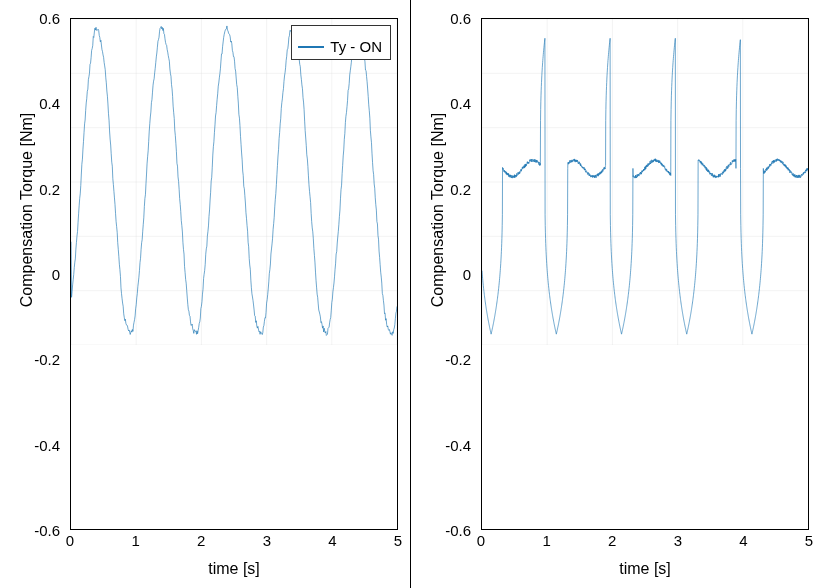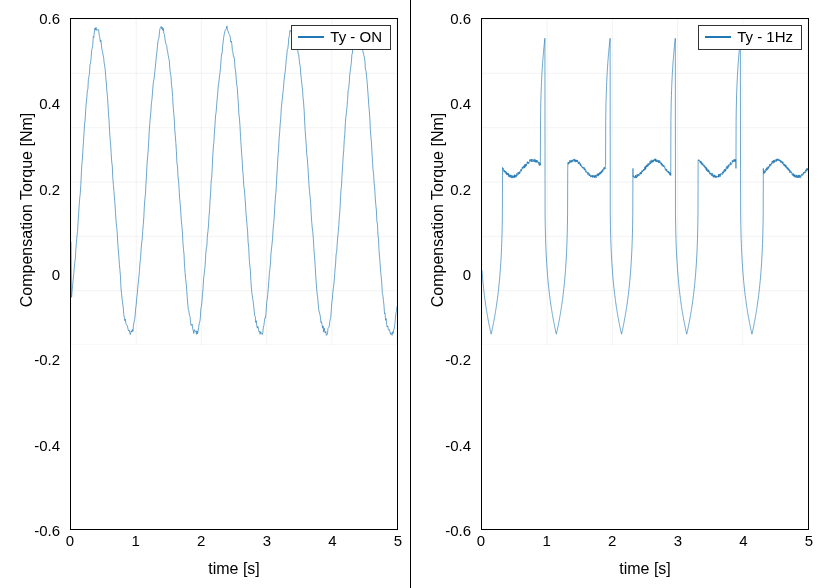--- a/index.html
+++ b/index.html
@@ -76,21 +76,21 @@
     transform: translateY(50%);
     font-size: 15px;
     text-align: right;
     width: 60px;
     margin-top: 44px;
   }
   .legend {
     position: absolute;
     background: #fff;
     border: 1px solid #333;
-    padding: 2px 8px 4px 6px;
+    padding: 12px 8px 4px 6px;
     font-size: 15px;
     display: flex;
     align-items: center;
     gap: 6px;
   }
   .legend-swatch {
     width: 26px;
     height: 2px;
     background: #1f77b4;
     display: inline-block;
@@ -159,24 +159,20 @@
             <line y1="1000" y2="1000" x1="0" x2="1000"></line>
             <line y1="833.3333333333334" y2="833.3333333333334" x1="0" x2="1000"></line>
             <line y1="666.6666666666667" y2="666.6666666666667" x1="0" x2="1000"></line>
             <line y1="500" y2="500" x1="0" x2="1000"></line>
             <line y1="333.33333333333326" y2="333.33333333333326" x1="0" x2="1000"></line>
             <line y1="166.66666666666663" y2="166.66666666666663" x1="0" x2="1000"></line>
             <line y1="0" y2="0" x1="0" x2="1000"></line>
           </g>
         <path id="series-right" class="series" d="M0.0 772.0 L0.5 778.6 L1.0 784.8 L1.5 790.8 L2.0 796.6 L2.5 802.1 L3.0 807.4 L3.5 812.6 L4.0 817.5 L4.5 822.4 L5.0 827.0 L5.5 831.6 L6.0 836.0 L6.5 840.3 L7.0 844.5 L7.5 848.6 L8.0 852.6 L8.5 856.5 L9.0 860.3 L9.5 864.0 L10.0 867.7 L10.5 871.2 L11.0 874.7 L11.5 878.2 L12.0 881.5 L12.5 884.9 L13.0 888.1 L13.5 891.3 L14.0 894.4 L14.5 897.5 L15.0 900.6 L15.5 903.6 L16.0 906.5 L16.5 909.4 L17.0 912.3 L17.5 915.1 L18.0 917.9 L18.5 920.6 L19.0 923.3 L19.5 926.0 L20.0 928.6 L20.5 931.2 L21.0 933.8 L21.5 936.3 L22.0 938.8 L22.5 941.3 L23.0 943.7 L23.5 946.1 L24.0 948.5 L24.5 950.9 L25.0 953.2 L25.5 955.5 L26.0 957.8 L26.5 960.0 L27.0 962.3 L27.5 964.5 L28.0 966.7 L28.5 964.5 L29.0 962.3 L29.5 960.0 L30.0 957.8 L30.5 955.5 L31.0 953.2 L31.5 950.9 L32.0 948.5 L32.5 946.1 L33.0 943.7 L33.5 941.3 L34.0 938.8 L34.5 936.3 L35.0 933.8 L35.5 931.2 L36.0 928.6 L36.5 926.0 L37.0 923.3 L37.5 920.6 L38.0 917.9 L38.5 915.1 L39.0 912.3 L39.5 909.4 L40.0 906.5 L40.5 903.6 L41.0 900.6 L41.5 897.5 L42.0 894.4 L42.5 891.3 L43.0 888.1 L43.5 884.9 L44.0 881.5 L44.5 878.2 L45.0 874.7 L45.5 871.2 L46.0 867.7 L46.5 864.0 L47.0 860.3 L47.5 856.5 L48.0 852.6 L48.5 848.6 L49.0 844.5 L49.5 840.3 L50.0 836.0 L50.5 831.6 L51.0 827.0 L51.5 822.4 L52.0 817.5 L52.5 812.6 L53.0 807.4 L53.5 802.1 L54.0 796.6 L54.5 790.8 L55.0 784.8 L55.5 778.6 L56.0 772.0 L56.5 765.1 L57.0 757.8 L57.5 750.1 L58.0 741.9 L58.5 733.1 L59.0 723.5 L59.5 713.1 L60.0 701.6 L60.5 688.6 L61.0 673.7 L61.5 655.9 L62.0 633.3 L62.5 600.4 L63.0 455.1 L63.5 460.0 L64.0 461.8 L64.5 458.4 L65.0 457.5 L65.5 458.3 L66.0 465.9 L66.5 465.9 L67.0 465.5 L67.5 469.1 L68.0 468.8 L68.5 464.1 L69.0 463.2 L69.5 469.6 L70.0 467.0 L70.5 470.3 L71.0 471.8 L71.5 468.2 L72.0 468.4 L72.5 466.2 L73.0 466.8 L73.5 474.0 L74.0 470.2 L74.5 476.3 L75.0 469.8 L75.5 475.2 L76.0 475.9 L76.5 472.6 L77.0 478.9 L77.5 472.0 L78.0 477.3 L78.5 478.6 L79.0 475.7 L79.5 477.5 L80.0 477.0 L80.5 473.7 L81.0 478.9 L81.5 473.9 L82.0 483.4 L82.5 478.6 L83.0 478.3 L83.5 483.5 L84.0 479.3 L84.5 478.0 L85.0 480.1 L85.5 485.7 L86.0 477.5 L86.5 481.9 L87.0 482.6 L87.5 478.9 L88.0 479.7 L88.5 485.9 L89.0 478.6 L89.5 484.5 L90.0 486.9 L90.5 485.8 L91.0 487.5 L91.5 480.5 L92.0 480.6 L92.5 482.5 L93.0 488.2 L93.5 484.3 L94.0 480.2 L94.5 483.9 L95.0 486.5 L95.5 486.0 L96.0 486.6 L96.5 482.1 L97.0 482.2 L97.5 484.8 L98.0 481.2 L98.5 486.4 L99.0 478.9 L99.5 486.2 L100.0 477.2 L100.5 485.5 L101.0 484.1 L101.5 485.6 L102.0 479.3 L102.5 481.6 L103.0 478.9 L103.5 485.1 L104.0 484.5 L104.5 484.8 L105.0 483.2 L105.5 479.2 L106.0 483.1 L106.5 473.5 L107.0 479.9 L107.5 481.1 L108.0 480.1 L108.5 478.5 L109.0 476.7 L109.5 475.8 L110.0 470.6 L110.5 472.9 L111.0 473.5 L111.5 477.4 L112.0 475.7 L112.5 470.1 L113.0 470.0 L113.5 472.0 L114.0 475.6 L114.5 468.7 L115.0 467.9 L115.5 474.2 L116.0 473.1 L116.5 470.5 L117.0 470.9 L117.5 469.9 L118.0 465.6 L118.5 465.8 L119.0 462.2 L119.5 464.8 L120.0 460.9 L120.5 463.9 L121.0 467.0 L121.5 461.3 L122.0 462.0 L122.5 461.2 L123.0 458.1 L123.5 455.3 L124.0 458.4 L124.5 457.1 L125.0 454.5 L125.5 459.4 L126.0 452.9 L126.5 456.5 L127.0 452.1 L127.5 450.6 L128.0 450.2 L128.5 450.3 L129.0 452.9 L129.5 457.4 L130.0 450.1 L130.5 455.7 L131.0 449.9 L131.5 455.0 L132.0 445.2 L132.5 454.0 L133.0 445.1 L133.5 444.6 L134.0 452.0 L134.5 447.5 L135.0 450.2 L135.5 445.6 L136.0 449.7 L136.5 446.3 L137.0 447.0 L137.5 444.4 L138.0 440.3 L138.5 439.9 L139.0 437.9 L139.5 443.1 L140.0 438.0 L140.5 440.3 L141.0 440.2 L141.5 443.6 L142.0 438.7 L142.5 438.8 L143.0 442.7 L143.5 440.6 L144.0 442.8 L144.5 440.9 L145.0 439.1 L145.5 438.8 L146.0 436.3 L146.5 431.4 L147.0 435.7 L147.5 434.9 L148.0 431.4 L148.5 430.9 L149.0 430.7 L149.5 434.2 L150.0 432.1 L150.5 438.5 L151.0 437.7 L151.5 434.3 L152.0 429.6 L152.5 432.3 L153.0 438.5 L153.5 436.7 L154.0 431.0 L154.5 430.6 L155.0 431.1 L155.5 430.4 L156.0 434.2 L156.5 437.9 L157.0 436.2 L157.5 431.7 L158.0 431.5 L158.5 434.0 L159.0 432.4 L159.5 436.4 L160.0 435.9 L160.5 438.8 L161.0 430.3 L161.5 429.8 L162.0 438.4 L162.5 435.6 L163.0 436.4 L163.5 432.3 L164.0 431.4 L164.5 439.3 L165.0 438.6 L165.5 439.9 L166.0 434.5 L166.5 438.4 L167.0 436.8 L167.5 432.4 L168.0 440.1 L168.5 436.1 L169.0 433.4 L169.5 434.0 L170.0 437.6 L170.5 437.6 L171.0 439.1 L171.5 437.0 L172.0 439.4 L172.5 440.7 L173.0 438.8 L173.5 442.0 L174.0 446.6 L174.5 445.3 L175.0 438.7 L175.5 440.5 L176.0 439.7 L176.5 443.6 L177.0 449.3 L177.5 444.7 L178.0 449.1 L178.5 442.5 L179.0 446.6 L179.5 311.4 L180.0 277.5 L180.5 254.1 L181.0 235.7 L181.5 220.3 L182.0 206.9 L182.5 195.0 L183.0 184.2 L183.5 174.4 L184.0 165.2 L184.5 156.7 L185.0 148.8 L185.5 141.2 L186.0 134.1 L186.5 127.3 L187.0 120.9 L187.5 114.7 L188.0 108.7 L188.5 103.0 L189.0 97.5 L189.5 92.2 L190.0 87.0 L190.5 82.0 L191.0 77.2 L191.5 72.5 L192.0 67.9 L192.5 63.5 L193.0 59.2 L193.5 600.4 L194.0 633.3 L194.5 655.9 L195.0 673.7 L195.5 688.6 L196.0 701.6 L196.5 713.1 L197.0 723.5 L197.5 733.1 L198.0 741.9 L198.5 750.1 L199.0 757.8 L199.5 765.1 L200.0 772.0 L200.5 778.6 L201.0 784.8 L201.5 790.8 L202.0 796.6 L202.5 802.1 L203.0 807.4 L203.5 812.6 L204.0 817.5 L204.5 822.4 L205.0 827.0 L205.5 831.6 L206.0 836.0 L206.5 840.3 L207.0 844.5 L207.5 848.6 L208.0 852.6 L208.5 856.5 L209.0 860.3 L209.5 864.0 L210.0 867.7 L210.5 871.2 L211.0 874.7 L211.5 878.2 L212.0 881.5 L212.5 884.9 L213.0 888.1 L213.5 891.3 L214.0 894.4 L214.5 897.5 L215.0 900.6 L215.5 903.6 L216.0 906.5 L216.5 909.4 L217.0 912.3 L217.5 915.1 L218.0 917.9 L218.5 920.6 L219.0 923.3 L219.5 926.0 L220.0 928.6 L220.5 931.2 L221.0 933.8 L221.5 936.3 L222.0 938.8 L222.5 941.3 L223.0 943.7 L223.5 946.1 L224.0 948.5 L224.5 950.9 L225.0 953.2 L225.5 955.5 L226.0 957.8 L226.5 960.0 L227.0 962.3 L227.5 964.5 L228.0 966.7 L228.5 964.5 L229.0 962.3 L229.5 960.0 L230.0 957.8 L230.5 955.5 L231.0 953.2 L231.5 950.9 L232.0 948.5 L232.5 946.1 L233.0 943.7 L233.5 941.3 L234.0 938.8 L234.5 936.3 L235.0 933.8 L235.5 931.2 L236.0 928.6 L236.5 926.0 L237.0 923.3 L237.5 920.6 L238.0 917.9 L238.5 915.1 L239.0 912.3 L239.5 909.4 L240.0 906.5 L240.5 903.6 L241.0 900.6 L241.5 897.5 L242.0 894.4 L242.5 891.3 L243.0 888.1 L243.5 884.9 L244.0 881.5 L244.5 878.2 L245.0 874.7 L245.5 871.2 L246.0 867.7 L246.5 864.0 L247.0 860.3 L247.5 856.5 L248.0 852.6 L248.5 848.6 L249.0 844.5 L249.5 840.3 L250.0 836.0 L250.5 831.6 L251.0 827.0 L251.5 822.4 L252.0 817.5 L252.5 812.6 L253.0 807.4 L253.5 802.1 L254.0 796.6 L254.5 790.8 L255.0 784.8 L255.5 778.6 L256.0 772.0 L256.5 765.1 L257.0 757.8 L257.5 750.1 L258.0 741.9 L258.5 733.1 L259.0 723.5 L259.5 713.1 L260.0 701.6 L260.5 688.6 L261.0 673.7 L261.5 655.9 L262.0 633.3 L262.5 600.4 L263.0 458.3 L263.5 440.3 L264.0 439.8 L264.5 442.6 L265.0 445.5 L265.5 439.6 L266.0 440.8 L266.5 443.6 L267.0 439.6 L267.5 442.6 L268.0 441.0 L268.5 434.9 L269.0 433.7 L269.5 439.6 L270.0 440.6 L270.5 439.7 L271.0 440.9 L271.5 434.1 L272.0 435.1 L272.5 434.0 L273.0 437.1 L273.5 434.7 L274.0 439.6 L274.5 434.9 L275.0 434.0 L275.5 435.9 L276.0 439.1 L276.5 431.7 L277.0 434.9 L277.5 437.3 L278.0 434.9 L278.5 433.6 L279.0 435.2 L279.5 436.7 L280.0 435.0 L280.5 434.6 L281.0 431.0 L281.5 429.6 L282.0 431.7 L282.5 433.9 L283.0 435.3 L283.5 429.1 L284.0 437.4 L284.5 437.1 L285.0 431.1 L285.5 433.4 L286.0 432.2 L286.5 439.1 L287.0 437.0 L287.5 432.9 L288.0 436.7 L288.5 432.2 L289.0 434.1 L289.5 432.3 L290.0 438.2 L290.5 435.9 L291.0 437.9 L291.5 432.4 L292.0 433.8 L292.5 435.4 L293.0 433.2 L293.5 439.3 L294.0 437.1 L294.5 439.3 L295.0 443.5 L295.5 442.9 L296.0 444.5 L296.5 441.2 L297.0 438.4 L297.5 439.6 L298.0 443.6 L298.5 437.9 L299.0 439.8 L299.5 440.1 L300.0 446.1 L300.5 445.3 L301.0 443.6 L301.5 443.9 L302.0 450.7 L302.5 443.7 L303.0 447.7 L303.5 449.6 L304.0 447.4 L304.5 450.6 L305.0 452.9 L305.5 454.3 L306.0 452.1 L306.5 451.7 L307.0 452.7 L307.5 455.4 L308.0 456.7 L308.5 453.5 L309.0 457.7 L309.5 456.4 L310.0 456.3 L310.5 457.0 L311.0 457.4 L311.5 455.2 L312.0 458.6 L312.5 460.9 L313.0 456.7 L313.5 455.0 L314.0 457.5 L314.5 463.8 L315.0 461.0 L315.5 463.0 L316.0 459.2 L316.5 462.0 L317.0 460.9 L317.5 469.2 L318.0 468.3 L318.5 470.1 L319.0 470.3 L319.5 467.3 L320.0 466.1 L320.5 465.2 L321.0 465.8 L321.5 470.5 L322.0 469.8 L322.5 470.5 L323.0 469.8 L323.5 475.9 L324.0 475.0 L324.5 477.0 L325.0 476.5 L325.5 471.0 L326.0 474.2 L326.5 471.5 L327.0 473.2 L327.5 475.3 L328.0 478.4 L328.5 480.8 L329.0 474.1 L329.5 479.5 L330.0 479.1 L330.5 480.9 L331.0 478.6 L331.5 479.9 L332.0 477.5 L332.5 480.8 L333.0 480.7 L333.5 484.9 L334.0 485.3 L334.5 481.1 L335.0 484.1 L335.5 480.8 L336.0 481.2 L336.5 482.7 L337.0 479.9 L337.5 480.7 L338.0 483.3 L338.5 479.3 L339.0 482.6 L339.5 486.3 L340.0 482.0 L340.5 485.5 L341.0 482.4 L341.5 479.1 L342.0 482.9 L342.5 484.6 L343.0 482.0 L343.5 482.3 L344.0 484.3 L344.5 483.2 L345.0 482.2 L345.5 486.8 L346.0 479.6 L346.5 487.7 L347.0 479.3 L347.5 479.3 L348.0 483.8 L348.5 480.5 L349.0 478.3 L349.5 482.5 L350.0 483.4 L350.5 486.9 L351.0 485.9 L351.5 482.1 L352.0 477.8 L352.5 479.6 L353.0 476.7 L353.5 476.1 L354.0 475.9 L354.5 478.8 L355.0 474.9 L355.5 482.0 L356.0 474.3 L356.5 482.1 L357.0 474.9 L357.5 474.5 L358.0 476.5 L358.5 473.3 L359.0 474.0 L359.5 478.8 L360.0 476.6 L360.5 471.7 L361.0 473.0 L361.5 475.2 L362.0 469.1 L362.5 471.7 L363.0 476.1 L363.5 475.3 L364.0 469.8 L364.5 471.4 L365.0 473.5 L365.5 466.9 L366.0 471.3 L366.5 472.6 L367.0 465.1 L367.5 465.5 L368.0 470.9 L368.5 468.0 L369.0 467.7 L369.5 461.2 L370.0 467.0 L370.5 465.9 L371.0 467.4 L371.5 466.7 L372.0 465.5 L372.5 459.7 L373.0 458.6 L373.5 461.4 L374.0 458.5 L374.5 455.3 L375.0 458.4 L375.5 454.7 L376.0 460.6 L376.5 460.9 L377.0 460.2 L377.5 457.0 L378.0 459.1 L378.5 449.7 L379.0 449.3 L379.5 311.4 L380.0 277.5 L380.5 254.1 L381.0 235.7 L381.5 220.3 L382.0 206.9 L382.5 195.0 L383.0 184.2 L383.5 174.4 L384.0 165.2 L384.5 156.7 L385.0 148.8 L385.5 141.2 L386.0 134.1 L386.5 127.3 L387.0 120.9 L387.5 114.7 L388.0 108.7 L388.5 103.0 L389.0 97.5 L389.5 92.2 L390.0 87.0 L390.5 82.0 L391.0 77.2 L391.5 72.5 L392.0 67.9 L392.5 63.5 L393.0 59.2 L393.5 600.4 L394.0 633.3 L394.5 655.9 L395.0 673.7 L395.5 688.6 L396.0 701.6 L396.5 713.1 L397.0 723.5 L397.5 733.1 L398.0 741.9 L398.5 750.1 L399.0 757.8 L399.5 765.1 L400.0 772.0 L400.5 778.6 L401.0 784.8 L401.5 790.8 L402.0 796.6 L402.5 802.1 L403.0 807.4 L403.5 812.6 L404.0 817.5 L404.5 822.4 L405.0 827.0 L405.5 831.6 L406.0 836.0 L406.5 840.3 L407.0 844.5 L407.5 848.6 L408.0 852.6 L408.5 856.5 L409.0 860.3 L409.5 864.0 L410.0 867.7 L410.5 871.2 L411.0 874.7 L411.5 878.2 L412.0 881.5 L412.5 884.9 L413.0 888.1 L413.5 891.3 L414.0 894.4 L414.5 897.5 L415.0 900.6 L415.5 903.6 L416.0 906.5 L416.5 909.4 L417.0 912.3 L417.5 915.1 L418.0 917.9 L418.5 920.6 L419.0 923.3 L419.5 926.0 L420.0 928.6 L420.5 931.2 L421.0 933.8 L421.5 936.3 L422.0 938.8 L422.5 941.3 L423.0 943.7 L423.5 946.1 L424.0 948.5 L424.5 950.9 L425.0 953.2 L425.5 955.5 L426.0 957.8 L426.5 960.0 L427.0 962.3 L427.5 964.5 L428.0 966.7 L428.5 964.5 L429.0 962.3 L429.5 960.0 L430.0 957.8 L430.5 955.5 L431.0 953.2 L431.5 950.9 L432.0 948.5 L432.5 946.1 L433.0 943.7 L433.5 941.3 L434.0 938.8 L434.5 936.3 L435.0 933.8 L435.5 931.2 L436.0 928.6 L436.5 926.0 L437.0 923.3 L437.5 920.6 L438.0 917.9 L438.5 915.1 L439.0 912.3 L439.5 909.4 L440.0 906.5 L440.5 903.6 L441.0 900.6 L441.5 897.5 L442.0 894.4 L442.5 891.3 L443.0 888.1 L443.5 884.9 L444.0 881.5 L444.5 878.2 L445.0 874.7 L445.5 871.2 L446.0 867.7 L446.5 864.0 L447.0 860.3 L447.5 856.5 L448.0 852.6 L448.5 848.6 L449.0 844.5 L449.5 840.3 L450.0 836.0 L450.5 831.6 L451.0 827.0 L451.5 822.4 L452.0 817.5 L452.5 812.6 L453.0 807.4 L453.5 802.1 L454.0 796.6 L454.5 790.8 L455.0 784.8 L455.5 778.6 L456.0 772.0 L456.5 765.1 L457.0 757.8 L457.5 750.1 L458.0 741.9 L458.5 733.1 L459.0 723.5 L459.5 713.1 L460.0 701.6 L460.5 688.6 L461.0 673.7 L461.5 655.9 L462.0 633.3 L462.5 600.4 L463.0 458.3 L463.5 484.1 L464.0 480.6 L464.5 481.4 L465.0 481.0 L465.5 483.6 L466.0 486.8 L466.5 486.9 L467.0 486.5 L467.5 486.7 L468.0 484.7 L468.5 482.6 L469.0 487.6 L469.5 488.2 L470.0 487.6 L470.5 486.7 L471.0 479.4 L471.5 486.2 L472.0 479.3 L472.5 487.8 L473.0 484.2 L473.5 487.3 L474.0 486.2 L474.5 485.0 L475.0 479.8 L475.5 477.0 L476.0 481.0 L476.5 485.0 L477.0 479.5 L477.5 480.7 L478.0 478.0 L478.5 475.5 L479.0 481.7 L479.5 480.0 L480.0 477.4 L480.5 475.6 L481.0 475.7 L481.5 481.9 L482.0 476.5 L482.5 475.0 L483.0 474.1 L483.5 474.1 L484.0 473.5 L484.5 476.9 L485.0 471.2 L485.5 473.5 L486.0 473.1 L486.5 469.8 L487.0 473.2 L487.5 469.5 L488.0 476.5 L488.5 472.6 L489.0 475.5 L489.5 470.6 L490.0 465.7 L490.5 467.8 L491.0 465.5 L491.5 466.9 L492.0 470.1 L492.5 467.3 L493.0 468.6 L493.5 463.5 L494.0 465.0 L494.5 464.3 L495.0 462.9 L495.5 466.3 L496.0 460.2 L496.5 463.9 L497.0 460.4 L497.5 461.8 L498.0 459.4 L498.5 459.6 L499.0 464.0 L499.5 454.0 L500.0 460.8 L500.5 452.8 L501.0 457.4 L501.5 460.9 L502.0 451.7 L502.5 457.9 L503.0 459.2 L503.5 454.8 L504.0 448.5 L504.5 453.7 L505.0 449.1 L505.5 451.4 L506.0 453.7 L506.5 453.2 L507.0 446.1 L507.5 451.9 L508.0 452.3 L508.5 452.9 L509.0 445.0 L509.5 442.6 L510.0 446.2 L510.5 450.0 L511.0 445.4 L511.5 444.4 L512.0 447.0 L512.5 443.9 L513.0 442.6 L513.5 446.3 L514.0 446.3 L514.5 440.0 L515.0 437.0 L515.5 436.3 L516.0 444.4 L516.5 441.4 L517.0 444.5 L517.5 439.3 L518.0 434.1 L518.5 437.8 L519.0 439.7 L519.5 442.1 L520.0 438.1 L520.5 432.1 L521.0 432.2 L521.5 432.3 L522.0 440.7 L522.5 434.6 L523.0 435.2 L523.5 438.2 L524.0 436.5 L524.5 438.2 L525.0 432.7 L525.5 439.0 L526.0 433.7 L526.5 433.3 L527.0 434.8 L527.5 431.0 L528.0 431.3 L528.5 434.8 L529.0 429.2 L529.5 430.9 L530.0 433.1 L530.5 434.2 L531.0 433.3 L531.5 436.4 L532.0 428.4 L532.5 435.8 L533.0 429.5 L533.5 437.4 L534.0 436.1 L534.5 434.2 L535.0 438.1 L535.5 433.6 L536.0 431.5 L536.5 436.2 L537.0 438.8 L537.5 437.5 L538.0 435.2 L538.5 433.8 L539.0 437.2 L539.5 436.2 L540.0 438.3 L540.5 432.4 L541.0 437.0 L541.5 439.5 L542.0 441.8 L542.5 434.5 L543.0 439.4 L543.5 437.9 L544.0 440.5 L544.5 435.5 L545.0 434.1 L545.5 440.5 L546.0 441.4 L546.5 438.5 L547.0 437.7 L547.5 441.6 L548.0 445.4 L548.5 444.9 L549.0 442.4 L549.5 442.1 L550.0 441.1 L550.5 447.0 L551.0 441.7 L551.5 447.1 L552.0 450.2 L552.5 444.5 L553.0 446.3 L553.5 445.2 L554.0 449.4 L554.5 451.7 L555.0 448.3 L555.5 451.6 L556.0 451.1 L556.5 452.5 L557.0 453.3 L557.5 447.6 L558.0 452.8 L558.5 453.6 L559.0 453.9 L559.5 455.1 L560.0 452.9 L560.5 452.0 L561.0 459.3 L561.5 461.0 L562.0 462.0 L562.5 462.3 L563.0 458.8 L563.5 461.7 L564.0 463.7 L564.5 462.5 L565.0 466.5 L565.5 465.4 L566.0 459.8 L566.5 460.9 L567.0 466.3 L567.5 467.2 L568.0 469.1 L568.5 465.3 L569.0 466.3 L569.5 467.1 L570.0 468.3 L570.5 470.3 L571.0 466.6 L571.5 468.7 L572.0 472.0 L572.5 467.0 L573.0 473.3 L573.5 472.3 L574.0 469.9 L574.5 473.3 L575.0 470.7 L575.5 471.3 L576.0 479.0 L576.5 472.2 L577.0 471.5 L577.5 477.4 L578.0 477.1 L578.5 472.1 L579.0 480.5 L579.5 311.4 L580.0 277.5 L580.5 254.1 L581.0 235.7 L581.5 220.3 L582.0 206.9 L582.5 195.0 L583.0 184.2 L583.5 174.4 L584.0 165.2 L584.5 156.7 L585.0 148.8 L585.5 141.2 L586.0 134.1 L586.5 127.3 L587.0 120.9 L587.5 114.7 L588.0 108.7 L588.5 103.0 L589.0 97.5 L589.5 92.2 L590.0 87.0 L590.5 82.0 L591.0 77.2 L591.5 72.5 L592.0 67.9 L592.5 63.5 L593.0 59.2 L593.5 600.4 L594.0 633.3 L594.5 655.9 L595.0 673.7 L595.5 688.6 L596.0 701.6 L596.5 713.1 L597.0 723.5 L597.5 733.1 L598.0 741.9 L598.5 750.1 L599.0 757.8 L599.5 765.1 L600.0 772.0 L600.5 778.6 L601.0 784.8 L601.5 790.8 L602.0 796.6 L602.5 802.1 L603.0 807.4 L603.5 812.6 L604.0 817.5 L604.5 822.4 L605.0 827.0 L605.5 831.6 L606.0 836.0 L606.5 840.3 L607.0 844.5 L607.5 848.6 L608.0 852.6 L608.5 856.5 L609.0 860.3 L609.5 864.0 L610.0 867.7 L610.5 871.2 L611.0 874.7 L611.5 878.2 L612.0 881.5 L612.5 884.9 L613.0 888.1 L613.5 891.3 L614.0 894.4 L614.5 897.5 L615.0 900.6 L615.5 903.6 L616.0 906.5 L616.5 909.4 L617.0 912.3 L617.5 915.1 L618.0 917.9 L618.5 920.6 L619.0 923.3 L619.5 926.0 L620.0 928.6 L620.5 931.2 L621.0 933.8 L621.5 936.3 L622.0 938.8 L622.5 941.3 L623.0 943.7 L623.5 946.1 L624.0 948.5 L624.5 950.9 L625.0 953.2 L625.5 955.5 L626.0 957.8 L626.5 960.0 L627.0 962.3 L627.5 964.5 L628.0 966.7 L628.5 964.5 L629.0 962.3 L629.5 960.0 L630.0 957.8 L630.5 955.5 L631.0 953.2 L631.5 950.9 L632.0 948.5 L632.5 946.1 L633.0 943.7 L633.5 941.3 L634.0 938.8 L634.5 936.3 L635.0 933.8 L635.5 931.2 L636.0 928.6 L636.5 926.0 L637.0 923.3 L637.5 920.6 L638.0 917.9 L638.5 915.1 L639.0 912.3 L639.5 909.4 L640.0 906.5 L640.5 903.6 L641.0 900.6 L641.5 897.5 L642.0 894.4 L642.5 891.3 L643.0 888.1 L643.5 884.9 L644.0 881.5 L644.5 878.2 L645.0 874.7 L645.5 871.2 L646.0 867.7 L646.5 864.0 L647.0 860.3 L647.5 856.5 L648.0 852.6 L648.5 848.6 L649.0 844.5 L649.5 840.3 L650.0 836.0 L650.5 831.6 L651.0 827.0 L651.5 822.4 L652.0 817.5 L652.5 812.6 L653.0 807.4 L653.5 802.1 L654.0 796.6 L654.5 790.8 L655.0 784.8 L655.5 778.6 L656.0 772.0 L656.5 765.1 L657.0 757.8 L657.5 750.1 L658.0 741.9 L658.5 733.1 L659.0 723.5 L659.5 713.1 L660.0 701.6 L660.5 688.6 L661.0 673.7 L661.5 655.9 L662.0 633.3 L662.5 600.4 L663.0 433.4 L663.5 432.7 L664.0 433.7 L664.5 431.3 L665.0 431.2 L665.5 435.2 L666.0 432.9 L666.5 433.1 L667.0 433.2 L667.5 433.0 L668.0 436.0 L668.5 435.4 L669.0 439.8 L669.5 436.1 L670.0 440.7 L670.5 436.0 L671.0 438.9 L671.5 440.7 L672.0 442.9 L672.5 445.5 L673.0 437.4 L673.5 443.2 L674.0 444.6 L674.5 440.2 L675.0 446.9 L675.5 448.9 L676.0 448.8 L676.5 443.5 L677.0 446.8 L677.5 443.5 L678.0 443.7 L678.5 445.0 L679.0 446.5 L679.5 450.2 L680.0 451.0 L680.5 448.7 L681.0 453.0 L681.5 447.7 L682.0 448.1 L682.5 449.1 L683.0 451.7 L683.5 450.7 L684.0 457.6 L684.5 452.0 L685.0 453.2 L685.5 455.8 L686.0 454.9 L686.5 457.8 L687.0 461.8 L687.5 454.7 L688.0 454.0 L688.5 463.5 L689.0 459.0 L689.5 465.5 L690.0 461.7 L690.5 458.5 L691.0 466.1 L691.5 465.1 L692.0 468.7 L692.5 467.8 L693.0 462.2 L693.5 462.7 L694.0 468.9 L694.5 462.6 L695.0 468.0 L695.5 464.2 L696.0 467.5 L696.5 471.3 L697.0 469.3 L697.5 468.1 L698.0 470.3 L698.5 468.6 L699.0 476.6 L699.5 473.2 L700.0 475.4 L700.5 472.2 L701.0 475.0 L701.5 473.2 L702.0 476.1 L702.5 473.2 L703.0 475.9 L703.5 480.5 L704.0 480.4 L704.5 478.4 L705.0 477.5 L705.5 473.2 L706.0 481.2 L706.5 474.0 L707.0 479.9 L707.5 482.4 L708.0 481.7 L708.5 480.2 L709.0 480.7 L709.5 485.6 L710.0 484.8 L710.5 481.3 L711.0 479.3 L711.5 485.5 L712.0 477.1 L712.5 484.9 L713.0 480.3 L713.5 480.6 L714.0 484.8 L714.5 484.9 L715.0 479.4 L715.5 481.9 L716.0 487.4 L716.5 487.3 L717.0 483.1 L717.5 481.7 L718.0 485.2 L718.5 483.3 L719.0 481.6 L719.5 481.6 L720.0 486.7 L720.5 483.9 L721.0 481.2 L721.5 482.7 L722.0 482.2 L722.5 482.4 L723.0 484.7 L723.5 483.3 L724.0 482.4 L724.5 482.6 L725.0 485.4 L725.5 477.3 L726.0 485.2 L726.5 476.5 L727.0 479.6 L727.5 476.9 L728.0 483.7 L728.5 482.0 L729.0 479.9 L729.5 475.6 L730.0 476.3 L730.5 474.9 L731.0 483.5 L731.5 476.3 L732.0 476.5 L732.5 476.2 L733.0 475.1 L733.5 472.8 L734.0 474.7 L734.5 474.6 L735.0 474.4 L735.5 475.0 L736.0 475.5 L736.5 478.3 L737.0 476.2 L737.5 468.7 L738.0 469.4 L738.5 474.2 L739.0 474.1 L739.5 472.7 L740.0 468.5 L740.5 467.9 L741.0 472.9 L741.5 472.0 L742.0 463.9 L742.5 464.3 L743.0 469.3 L743.5 464.8 L744.0 461.4 L744.5 464.1 L745.0 466.1 L745.5 460.5 L746.0 467.6 L746.5 465.3 L747.0 461.6 L747.5 465.9 L748.0 461.9 L748.5 463.2 L749.0 455.4 L749.5 459.3 L750.0 456.5 L750.5 453.0 L751.0 454.0 L751.5 451.6 L752.0 453.9 L752.5 454.9 L753.0 459.6 L753.5 458.8 L754.0 452.5 L754.5 457.5 L755.0 448.9 L755.5 451.7 L756.0 447.2 L756.5 448.2 L757.0 451.0 L757.5 453.1 L758.0 450.4 L758.5 446.1 L759.0 445.1 L759.5 444.5 L760.0 444.5 L760.5 445.6 L761.0 444.7 L761.5 448.5 L762.0 439.5 L762.5 438.9 L763.0 443.3 L763.5 446.3 L764.0 443.2 L764.5 445.4 L765.0 445.9 L765.5 444.7 L766.0 444.3 L766.5 443.5 L767.0 442.2 L767.5 435.0 L768.0 433.7 L768.5 438.9 L769.0 438.0 L769.5 434.8 L770.0 437.7 L770.5 434.7 L771.0 436.2 L771.5 435.7 L772.0 433.7 L772.5 431.0 L773.0 438.6 L773.5 437.5 L774.0 431.7 L774.5 434.0 L775.0 431.0 L775.5 435.9 L776.0 433.3 L776.5 435.8 L777.0 432.3 L777.5 437.2 L778.0 430.3 L778.5 430.0 L779.0 458.3 L779.5 311.4 L780.0 277.5 L780.5 254.1 L781.0 235.7 L781.5 220.3 L782.0 206.9 L782.5 195.0 L783.0 184.2 L783.5 174.4 L784.0 165.2 L784.5 156.7 L785.0 148.8 L785.5 141.2 L786.0 134.1 L786.5 127.3 L787.0 120.9 L787.5 114.7 L788.0 108.7 L788.5 103.0 L789.0 97.5 L789.5 92.2 L790.0 87.0 L790.5 82.0 L791.0 77.2 L791.5 72.5 L792.0 67.9 L792.5 63.5 L793.0 458.4 L793.5 600.4 L794.0 633.3 L794.5 655.9 L795.0 673.7 L795.5 688.6 L796.0 701.6 L796.5 713.1 L797.0 723.5 L797.5 733.1 L798.0 741.9 L798.5 750.1 L799.0 757.8 L799.5 765.1 L800.0 772.0 L800.5 778.6 L801.0 784.8 L801.5 790.8 L802.0 796.6 L802.5 802.1 L803.0 807.4 L803.5 812.6 L804.0 817.5 L804.5 822.4 L805.0 827.0 L805.5 831.6 L806.0 836.0 L806.5 840.3 L807.0 844.5 L807.5 848.6 L808.0 852.6 L808.5 856.5 L809.0 860.3 L809.5 864.0 L810.0 867.7 L810.5 871.2 L811.0 874.7 L811.5 878.2 L812.0 881.5 L812.5 884.9 L813.0 888.1 L813.5 891.3 L814.0 894.4 L814.5 897.5 L815.0 900.6 L815.5 903.6 L816.0 906.5 L816.5 909.4 L817.0 912.3 L817.5 915.1 L818.0 917.9 L818.5 920.6 L819.0 923.3 L819.5 926.0 L820.0 928.6 L820.5 931.2 L821.0 933.8 L821.5 936.3 L822.0 938.8 L822.5 941.3 L823.0 943.7 L823.5 946.1 L824.0 948.5 L824.5 950.9 L825.0 953.2 L825.5 955.5 L826.0 957.8 L826.5 960.0 L827.0 962.3 L827.5 964.5 L828.0 966.7 L828.5 964.5 L829.0 962.3 L829.5 960.0 L830.0 957.8 L830.5 955.5 L831.0 953.2 L831.5 950.9 L832.0 948.5 L832.5 946.1 L833.0 943.7 L833.5 941.3 L834.0 938.8 L834.5 936.3 L835.0 933.8 L835.5 931.2 L836.0 928.6 L836.5 926.0 L837.0 923.3 L837.5 920.6 L838.0 917.9 L838.5 915.1 L839.0 912.3 L839.5 909.4 L840.0 906.5 L840.5 903.6 L841.0 900.6 L841.5 897.5 L842.0 894.4 L842.5 891.3 L843.0 888.1 L843.5 884.9 L844.0 881.5 L844.5 878.2 L845.0 874.7 L845.5 871.2 L846.0 867.7 L846.5 864.0 L847.0 860.3 L847.5 856.5 L848.0 852.6 L848.5 848.6 L849.0 844.5 L849.5 840.3 L850.0 836.0 L850.5 831.6 L851.0 827.0 L851.5 822.4 L852.0 817.5 L852.5 812.6 L853.0 807.4 L853.5 802.1 L854.0 796.6 L854.5 790.8 L855.0 784.8 L855.5 778.6 L856.0 772.0 L856.5 765.1 L857.0 757.8 L857.5 750.1 L858.0 741.9 L858.5 733.1 L859.0 723.5 L859.5 713.1 L860.0 701.6 L860.5 688.6 L861.0 673.7 L861.5 655.9 L862.0 633.3 L862.5 600.4 L863.0 458.3 L863.5 470.6 L864.0 473.4 L864.5 474.2 L865.0 468.1 L865.5 473.7 L866.0 465.7 L866.5 465.1 L867.0 466.0 L867.5 470.0 L868.0 471.6 L868.5 466.4 L869.0 469.3 L869.5 465.4 L870.0 460.8 L870.5 460.8 L871.0 462.9 L871.5 462.8 L872.0 464.7 L872.5 456.6 L873.0 460.7 L873.5 464.8 L874.0 460.5 L874.5 460.3 L875.0 454.9 L875.5 460.1 L876.0 461.9 L876.5 460.3 L877.0 457.2 L877.5 453.0 L878.0 452.5 L878.5 458.8 L879.0 454.3 L879.5 457.6 L880.0 455.2 L880.5 450.9 L881.0 452.0 L881.5 450.0 L882.0 452.1 L882.5 447.4 L883.0 444.8 L883.5 451.8 L884.0 448.7 L884.5 444.6 L885.0 446.6 L885.5 445.5 L886.0 448.9 L886.5 449.6 L887.0 448.1 L887.5 445.2 L888.0 441.1 L888.5 444.2 L889.0 438.7 L889.5 437.9 L890.0 438.7 L890.5 436.3 L891.0 438.4 L891.5 436.3 L892.0 443.2 L892.5 443.8 L893.0 436.4 L893.5 433.8 L894.0 438.3 L894.5 439.9 L895.0 433.8 L895.5 440.6 L896.0 433.3 L896.5 439.8 L897.0 437.0 L897.5 438.2 L898.0 434.7 L898.5 435.3 L899.0 436.9 L899.5 431.5 L900.0 432.1 L900.5 431.9 L901.0 433.3 L901.5 436.4 L902.0 435.5 L902.5 437.6 L903.0 429.4 L903.5 435.2 L904.0 433.5 L904.5 431.9 L905.0 434.7 L905.5 429.0 L906.0 431.0 L906.5 428.6 L907.0 429.3 L907.5 433.9 L908.0 431.3 L908.5 433.3 L909.0 431.2 L909.5 431.1 L910.0 433.0 L910.5 434.4 L911.0 429.6 L911.5 431.5 L912.0 435.1 L912.5 432.7 L913.0 434.7 L913.5 436.4 L914.0 433.0 L914.5 433.0 L915.0 434.0 L915.5 439.3 L916.0 435.2 L916.5 436.4 L917.0 434.1 L917.5 437.4 L918.0 441.7 L918.5 437.4 L919.0 438.8 L919.5 438.7 L920.0 435.8 L920.5 439.3 L921.0 438.3 L921.5 445.3 L922.0 443.4 L922.5 441.8 L923.0 438.3 L923.5 439.0 L924.0 439.2 L924.5 447.1 L925.0 447.1 L925.5 448.6 L926.0 444.3 L926.5 447.4 L927.0 450.1 L927.5 449.3 L928.0 447.2 L928.5 451.5 L929.0 445.4 L929.5 449.5 L930.0 447.2 L930.5 453.1 L931.0 449.3 L931.5 448.3 L932.0 455.6 L932.5 449.9 L933.0 450.0 L933.5 451.4 L934.0 450.8 L934.5 458.1 L935.0 454.2 L935.5 456.5 L936.0 455.2 L936.5 460.5 L937.0 456.9 L937.5 459.6 L938.0 457.0 L938.5 455.5 L939.0 464.1 L939.5 458.0 L940.0 460.1 L940.5 462.6 L941.0 460.3 L941.5 460.4 L942.0 460.4 L942.5 466.6 L943.0 461.9 L943.5 468.9 L944.0 470.7 L944.5 469.9 L945.0 472.4 L945.5 465.6 L946.0 467.1 L946.5 465.1 L947.0 466.4 L947.5 469.0 L948.0 470.8 L948.5 468.3 L949.0 469.6 L949.5 473.2 L950.0 472.3 L950.5 472.4 L951.0 471.7 L951.5 478.1 L952.0 475.8 L952.5 480.0 L953.0 478.0 L953.5 474.3 L954.0 473.8 L954.5 474.5 L955.0 473.6 L955.5 481.1 L956.0 479.0 L956.5 482.8 L957.0 476.8 L957.5 482.4 L958.0 478.4 L958.5 482.7 L959.0 478.9 L959.5 476.4 L960.0 477.2 L960.5 485.9 L961.0 480.8 L961.5 484.6 L962.0 480.9 L962.5 481.0 L963.0 485.6 L963.5 486.3 L964.0 480.4 L964.5 481.7 L965.0 478.7 L965.5 484.2 L966.0 487.3 L966.5 486.2 L967.0 480.0 L967.5 481.4 L968.0 487.1 L968.5 486.5 L969.0 482.8 L969.5 484.2 L970.0 478.9 L970.5 486.7 L971.0 487.3 L971.5 479.4 L972.0 478.1 L972.5 480.8 L973.0 484.5 L973.5 479.5 L974.0 482.4 L974.5 485.9 L975.0 487.0 L975.5 478.3 L976.0 486.4 L976.5 485.1 L977.0 486.0 L977.5 482.9 L978.0 483.1 L978.5 483.7 L979.0 484.0 L979.5 479.2 L980.0 477.4 L980.5 478.3 L981.0 475.9 L981.5 478.8 L982.0 481.2 L982.5 476.0 L983.0 475.4 L983.5 475.3 L984.0 474.1 L984.5 475.2 L985.0 477.2 L985.5 477.8 L986.0 471.0 L986.5 475.4 L987.0 471.5 L987.5 469.7 L988.0 470.8 L988.5 472.3 L989.0 472.2 L989.5 470.9 L990.0 472.8 L990.5 467.6 L991.0 469.7 L991.5 471.5 L992.0 471.5 L992.5 471.7 L993.0 463.2 L993.5 466.1 L994.0 462.2 L994.5 465.8 L995.0 463.1 L995.5 459.9 L996.0 458.5 L996.5 467.1 L997.0 464.2 L997.5 462.4 L998.0 458.9 L998.5 462.9 L999.0 458.6 L999.5 457.6 L1000.0 461.6 "></path>
       </svg>
-      <div class="legend" style="top:6px; right:6px;">
-        <span class="legend-swatch"></span>
-        <span>Ty - 1Hz</span>
-      </div>
     </div>
     <div class="x-ticks" id="xticks-right">
         <div class="x-tick" style="left: 0%;">0</div>
         <div class="x-tick" style="left: 20%;">1</div>
         <div class="x-tick" style="left: 40%;">2</div>
         <div class="x-tick" style="left: 60%;">3</div>
         <div class="x-tick" style="left: 80%;">4</div>
         <div class="x-tick" style="left: 100%;">5</div>
       </div>
     <div class="y-ticks" id="yticks-right">

